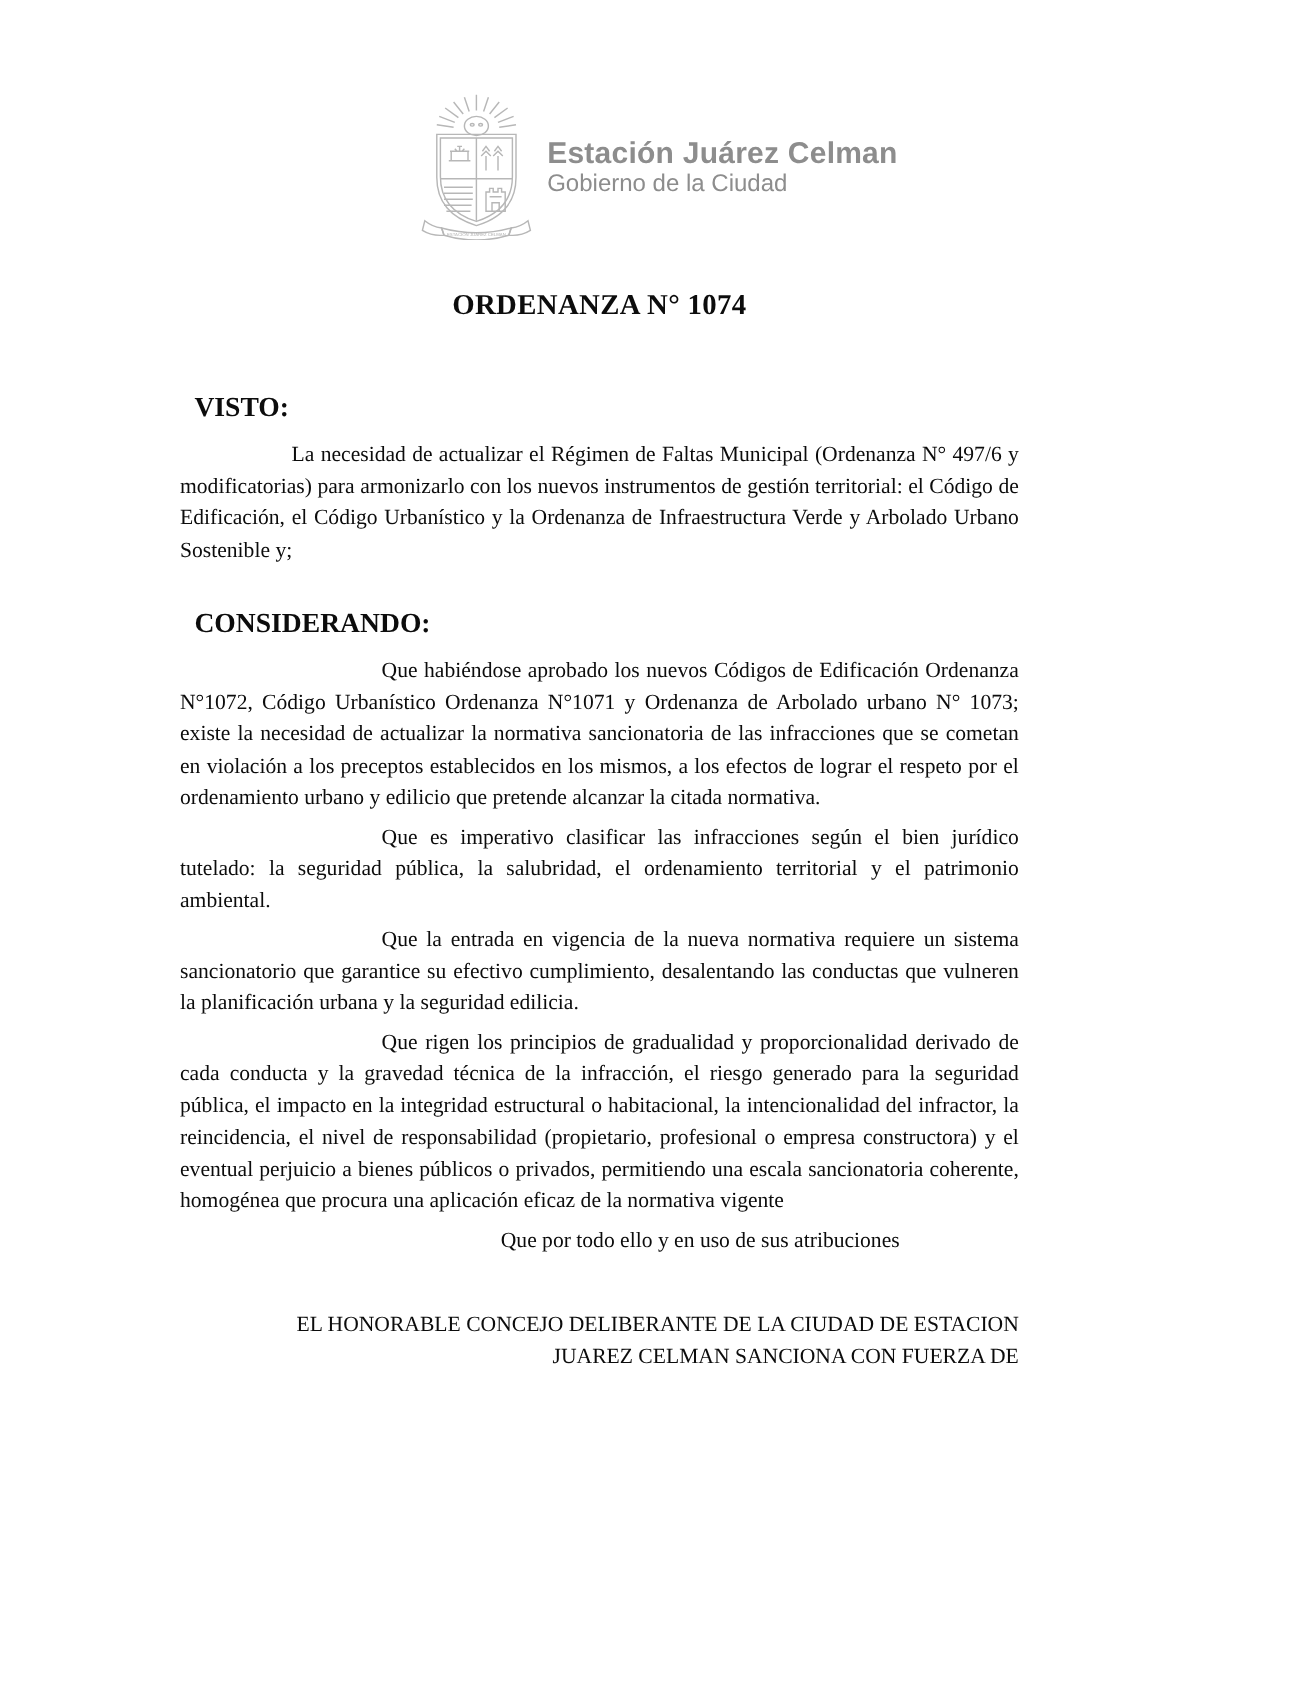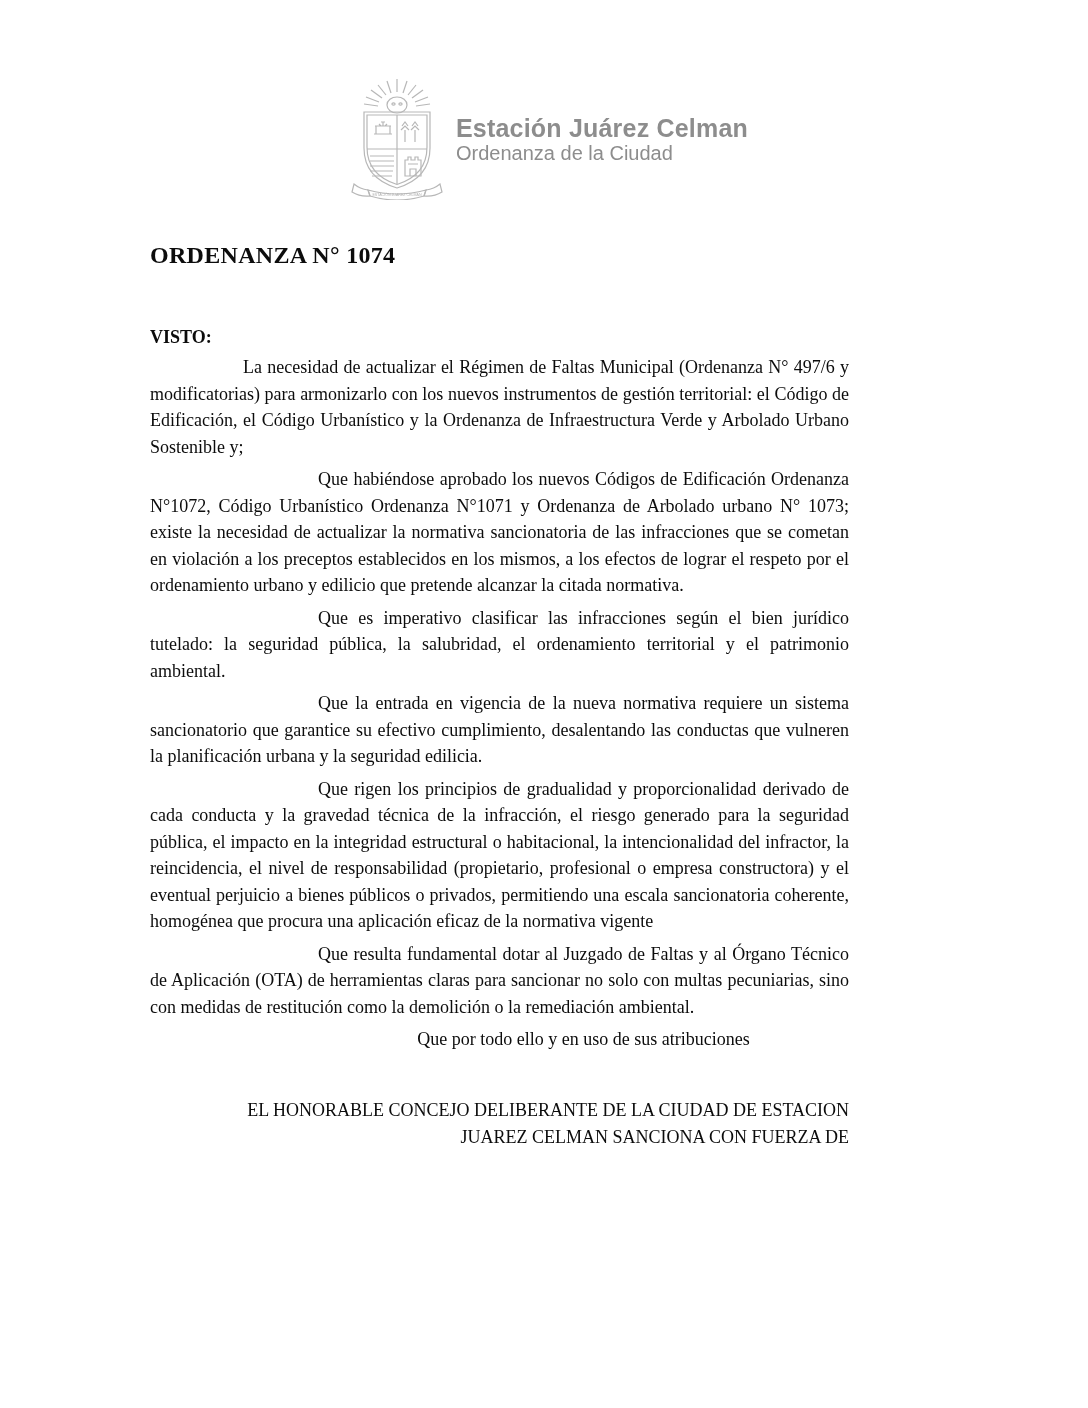--- a/index.html
+++ b/index.html
@@ -45,28 +45,29 @@
     font-weight: bold;
     letter-spacing: 0.2px;
   }
   .logo-subtitle {
     font-size: 20px;
     font-weight: normal;
   }
   
   .doc-title {
     margin-top: 42px;
+    text-align: center;
     font-size: 24px;
     font-weight: bold;
     letter-spacing: 0.3px;
   }
   .section-heading {
-    font-size: 18px;
+    font-size: 23px;
     font-weight: bold;
-    margin: 0;
+    margin: 12px;
   }
   .visto-heading    { margin-top: 58px; }
   .considerando-heading { margin-top: 36px; }
   .doc p {
     font-size: 18px;
     line-height: 26.5px;
     text-align: justify;
     margin: 6px 0 6px 0;
   }
   p.visto-par { text-indent: 93px; }
@@ -121,36 +122,36 @@
 
       <g>
         <path d="M4 106 Q10 111 18 112 L20 118 Q10 119 2 114 Z"></path>
         <path d="M90 106 Q84 111 76 112 L74 118 Q84 119 92 114 Z"></path>
         <path d="M18 112 Q47 120 76 112 L74 118 Q47 126 20 118 Z"></path>
         <text x="47" y="118.3" text-anchor="middle" font-size="3.6" fill="#b0b0b0" stroke="none" font-family="Liberation Sans, sans-serif">ESTACIÓN JUÁREZ CELMAN</text>
       </g>
     </svg>
     <div class="logo-text">
       <div class="logo-title">Estación Juárez Celman</div>
-      <div class="logo-subtitle">Ordenanza de la Ciudad</div>
+      <div class="logo-subtitle">Gobierno de la Ciudad</div>
     </div>
   </div>
 
   <div class="doc">
 
     <div class="doc-title">ORDENANZA N° 1074</div>
 
     <h2 class="section-heading visto-heading">VISTO:</h2>
     <p class="visto-par">La necesidad de actualizar el Régimen de Faltas Municipal (Ordenanza N° 497/6 y modificatorias) para armonizarlo con los nuevos instrumentos de gestión territorial: el Código de Edificación, el Código Urbanístico y la Ordenanza de Infraestructura Verde y Arbolado Urbano Sostenible y;</p>
 
+    <h2 class="section-heading considerando-heading">CONSIDERANDO:</h2>
     <p class="cons-par">Que habiéndose aprobado los nuevos Códigos de Edificación Ordenanza N°1072, Código Urbanístico Ordenanza N°1071 y Ordenanza de Arbolado urbano N° 1073; existe la necesidad de actualizar la normativa sancionatoria de las infracciones que se cometan en violación a los preceptos establecidos en los mismos, a los efectos de lograr el respeto por el ordenamiento urbano y edilicio que pretende alcanzar la citada normativa.</p>
     <p class="cons-par">Que es imperativo clasificar las infracciones según el bien jurídico tutelado: la seguridad pública, la salubridad, el ordenamiento territorial y el patrimonio ambiental.</p>
     <p class="cons-par">Que la entrada en vigencia de la nueva normativa requiere un sistema sancionatorio que garantice su efectivo cumplimiento, desalentando las conductas que vulneren la planificación urbana y la seguridad edilicia.</p>
     <p class="cons-par">Que rigen los principios de gradualidad y proporcionalidad derivado de cada conducta y la gravedad técnica de la infracción, el riesgo generado para la seguridad pública, el impacto en la integridad estructural o habitacional, la intencionalidad del infractor, la reincidencia, el nivel de responsabilidad (propietario, profesional o empresa constructora) y el eventual perjuicio a bienes públicos o privados, permitiendo una escala sancionatoria coherente, homogénea que procura una aplicación eficaz de la normativa vigente</p>
-    <p class="cons-par">Que resulta fundamental dotar al Juzgado de Faltas y al Órgano Técnico de Aplicación (OTA) de herramientas claras para sancionar no solo con multas pecuniarias, sino con medidas de restitución como la demolición o la remediación ambiental.</p>
     <p class="cons-par-last">Que por todo ello y en uso de sus atribuciones</p>
 
     <div class="closing">
       <div>EL HONORABLE CONCEJO DELIBERANTE DE LA CIUDAD DE ESTACION</div>
       <div>JUAREZ CELMAN SANCIONA CON FUERZA DE</div>
     </div>
 
   </div>
 </div>
 

